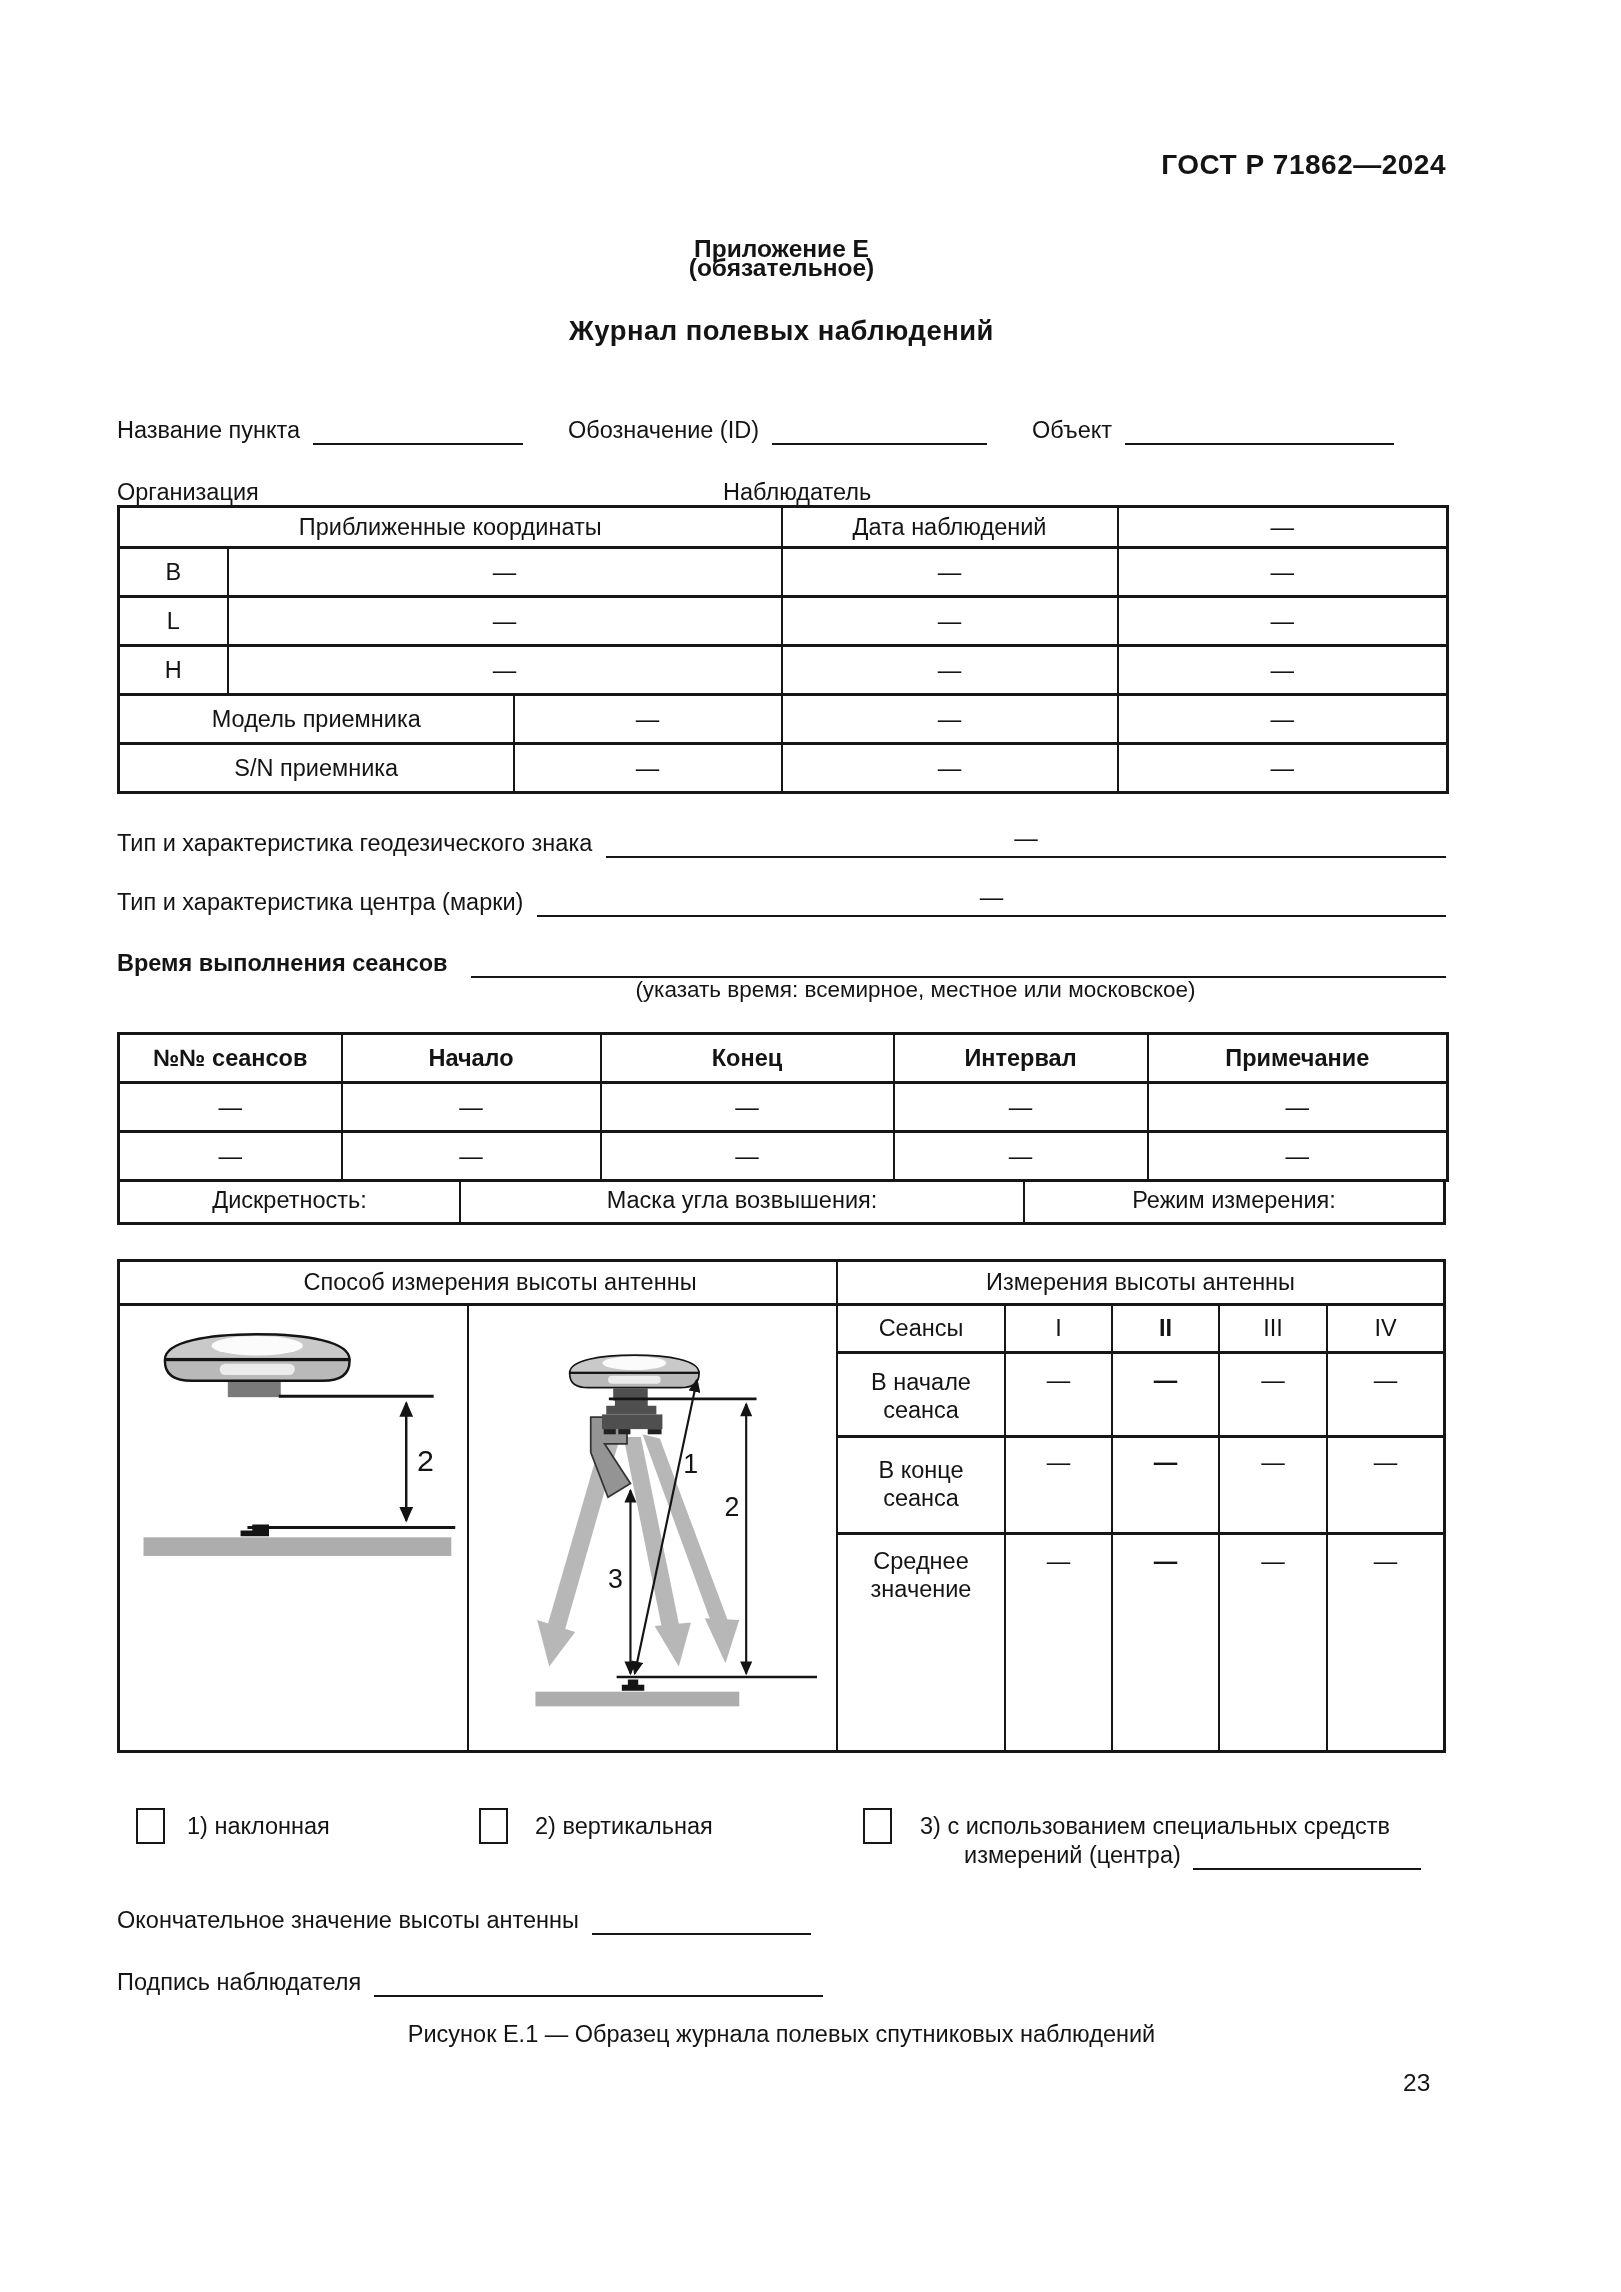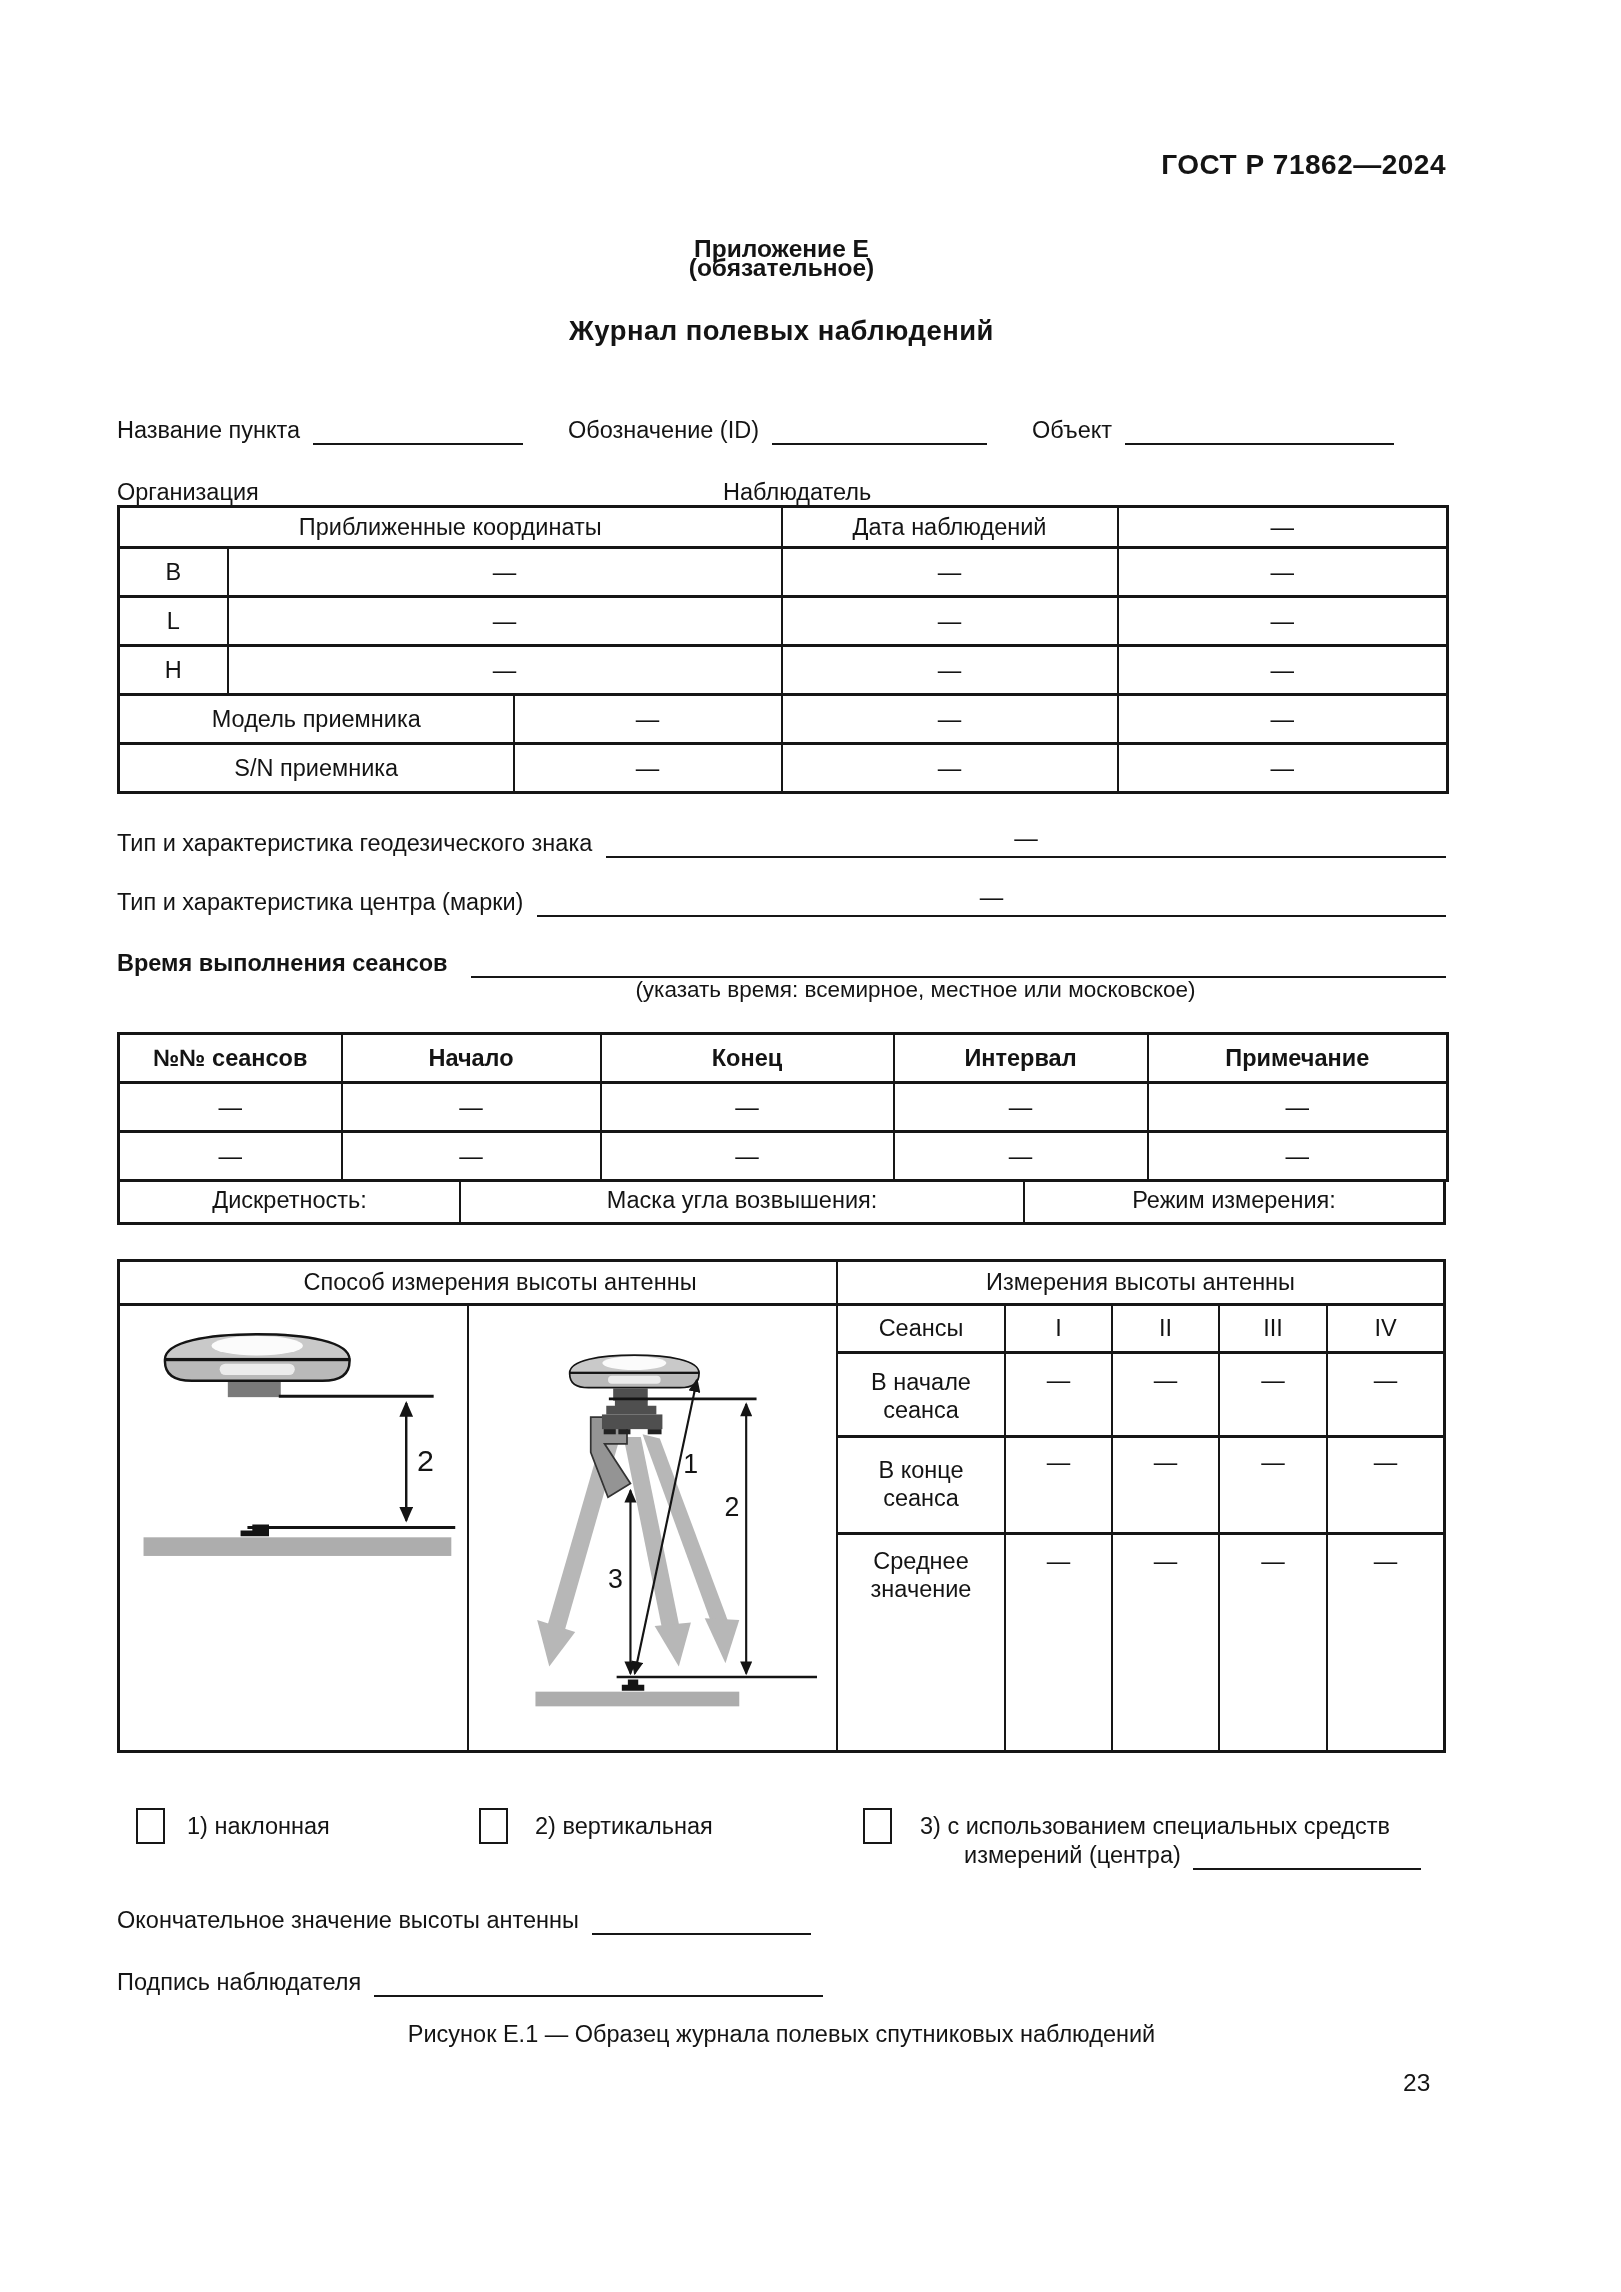--- a/index.html
+++ b/index.html
@@ -46,21 +46,21 @@
   .t3{top:1259px;height:494px;border:3.9px solid #161616;box-sizing:border-box;display:grid;
       grid-template-columns:349px 369px 168px 107px 107px 108px 1fr;
       grid-template-rows:44px 48px 84px 97px 1fr;}
   .t3 > div{box-sizing:border-box;font-size:23.5px;}
   .cellc{display:flex;align-items:center;justify-content:center;text-align:center;}
   .cellt{display:flex;align-items:flex-start;justify-content:center;text-align:center;line-height:28px;}
   .bd-r2{border-right:2px solid #161616;} .bd-r3{border-right:2.9px solid #161616;padding-left:44px;}
   .bd-b4{border-bottom:3.9px solid #161616;}
   .hL{grid-column:1/3;grid-row:1;} .hR{grid-column:3/8;grid-row:1;}
   .dA{grid-column:1;grid-row:2/6;} .dB{grid-column:2;grid-row:2/6;}
-  .gc3{grid-column:3;} .gc4{grid-column:4;} .gc5{grid-column:5;} .gc6{grid-column:6;} .gc7{grid-column:7;}
+  .gc3{grid-column:3;} .gc4{grid-column:4;} .gc5{grid-column:5;font-weight:bold;} .gc6{grid-column:6;} .gc7{grid-column:7;}
   .gr2{grid-row:2;} .gr3{grid-row:3;} .gr4{grid-row:4;} .gr5{grid-row:5;}
   .pt12{padding-top:11.8px;} .pt10{padding-top:9.8px;} .pt14{padding-top:13.7px;} .pt18{padding-top:17.6px;}
 
   
   .cbwrap{top:1808px;height:127px;}
   .cb{position:absolute;top:0;width:29px;height:36px;border:2.9px solid #161616;box-sizing:border-box;background:#fff;}
   .cblab{position:absolute;top:3.9px;font-size:23.5px;line-height:29px;white-space:nowrap;}
   .cbline2{position:absolute;left:847px;top:31px;display:flex;align-items:flex-end;}
   .ul-cb{display:inline-block;border-bottom:2.9px solid #161616;height:29px;margin-left:11.8px;width:228px;}
 

